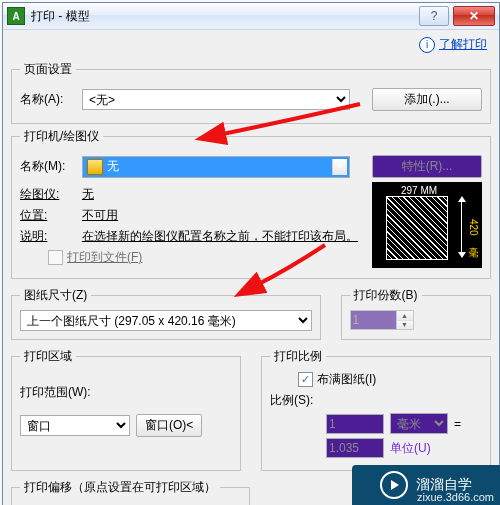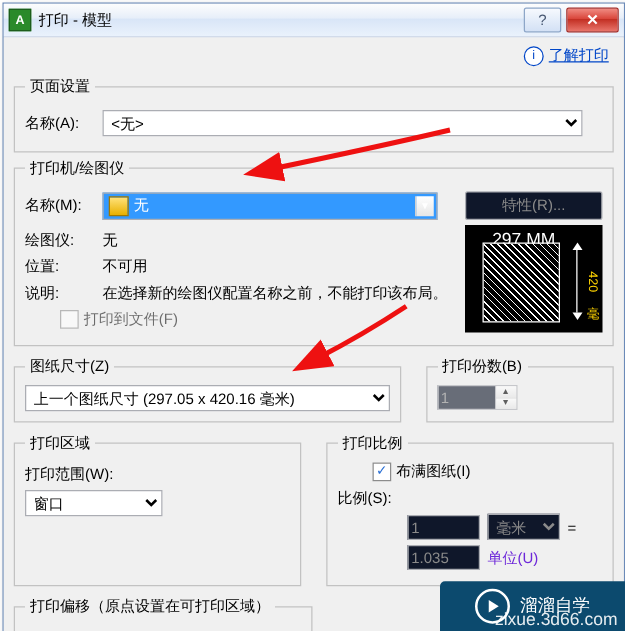--- a/index.html
+++ b/index.html
@@ -99,21 +99,21 @@
   .btn {
     height: 21px;
     border: 1px solid #abadb3;
     background: linear-gradient(#fff,#e6e6e6);
     padding: 0 8px;
     display: inline-flex;
     align-items: center;
     border-radius: 2px;
   }
   .btn.disabled, select.disabled, input.disabled {
-    background: #0f172a;
+    background: #4c1d95;
     color: #8a8a8a;
   }
   .sel-highlight {
     background: #3399ff !important;
     color: #fff;
   }
 
   
   .preview {
     width: 110px; height: 86px;
@@ -124,21 +124,21 @@
   .preview .pgrect {
     position: absolute;
     left: 14px; top: 14px; width: 60px; height: 62px;
     border: 1px solid #fff;
     background: repeating-linear-gradient(45deg, #000 0 3px, #fff 3px 4px);
   }
   .preview .wlabel {
     position: absolute;
     top: 3px; left: 0; right: 16px;
     text-align: center;
-    color: #fff; font-size: 14px;
+    color: #fff; font-size: 10px;
   }
   .preview .hlabel {
     position: absolute;
     right: 2px; top: 14px; bottom: 6px;
     width: 14px;
     color:#ffd400; font-size: 10px;
     writing-mode: vertical-rl;
     text-align: center;
   }
   .preview .arrbar {
@@ -212,21 +212,21 @@
   }
   .logo .play::before{
     content:""; width:0;height:0;
     border-left:8px solid #fff;
     border-top:5px solid transparent;
     border-bottom:5px solid transparent;
     margin-left:2px;
   }
   .logo .tiny{
     position:absolute; bottom:2px; right:6px;
-    font-size:14px; opacity:.9;
+    font-size:11px; opacity:.9;
   }
   .mini-select{
     display:inline-flex; align-items:center;
     border:1px solid #abadb3; background:#fff;
     height:20px; padding:0 2px 0 4px; gap:4px;
   }
   .mini-select .dd{
     width:14px; height:16px;
     background:linear-gradient(#fff,#e6e6e6);
     border-left:1px solid #d0d0d0;
@@ -252,39 +252,42 @@
     </div>
 
     <fieldset>
       <legend>页面设置</legend>
       <div class="row">
         <span class="lbl">名称(A):</span>
         <select style="flex:1">
           <option>&lt;无&gt;</option>
         </select>
         <span style="width:10px"></span>
+        <div class="btn" style="min-width:92px; justify-content:center">
+          <span>添加(.)...</span>
+        </div>
       </div>
     </fieldset>
 
     <fieldset>
       <legend>打印机/绘图仪</legend>
       <div class="row">
         <span class="lbl">名称(M):</span>
         <div class="mini-select sel-highlight" style="flex:1;">
           <span style="display:inline-block;width:14px;height:14px;background:linear-gradient(#ffe27a,#e8b000);border:1px solid #a07800;"></span>
           <span style="flex:1">无</span>
           <span class="dd">▼</span>
         </div>
         <span style="width:10px"></span>
         <div class="btn disabled" style="min-width:92px; justify-content:center">
           <span>特性(R)...</span>
         </div>
       </div>
 
-      <div style="display:flex; gap:8px;">
+      <div style="display:flex; gap:8px;text-decoration:underline;">
         <div style="flex:1">
           <div class="row">
             <span class="lbl">绘图仪:</span>
             <span>无</span>
           </div>
           <div class="row">
             <span class="lbl">位置:</span>
             <span>不可用</span>
           </div>
           <div class="row" style="align-items:flex-start">
@@ -324,25 +327,28 @@
               <div>▲</div>
               <div>▼</div>
             </div>
         </div>
       </fieldset>
     </div>
 
     <div class="cols">
       <fieldset>
         <legend>打印区域</legend>
-        <div style="margin:2px 0">打印范围(W):</div>
+        <div style="margin:13px 0">打印范围(W):</div>
         <div class="row">
           <select style="width:110px">
             <option>窗口</option>
           </select>
+          <div class="btn">
+            <span>窗口(O)&lt;</span>
+          </div>
         </div>
       </fieldset>
 
       <fieldset>
         <legend>打印比例</legend>
         <div class="checkbox">
           <span class="box">✓</span>
           <span>布满图纸(I)</span>
         </div>
         <div class="row">

